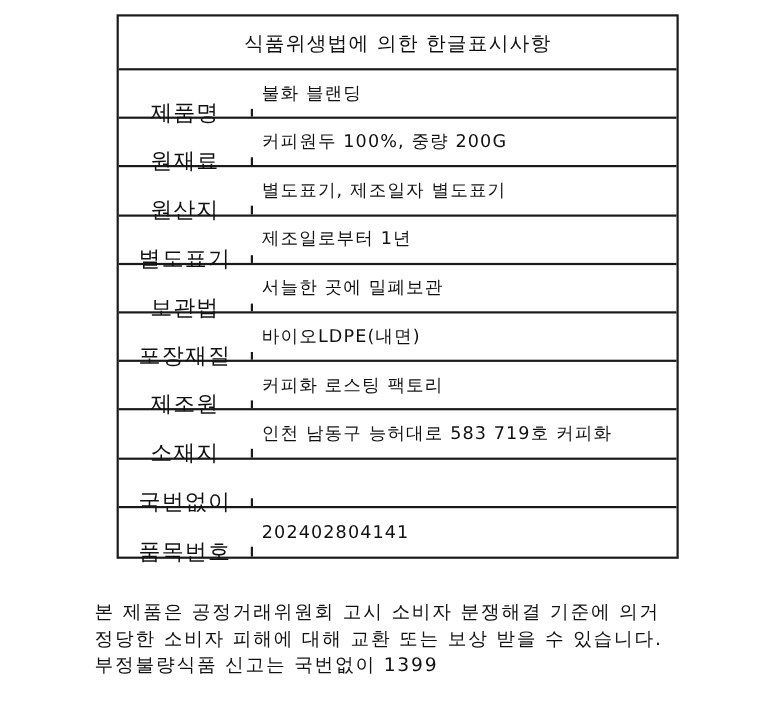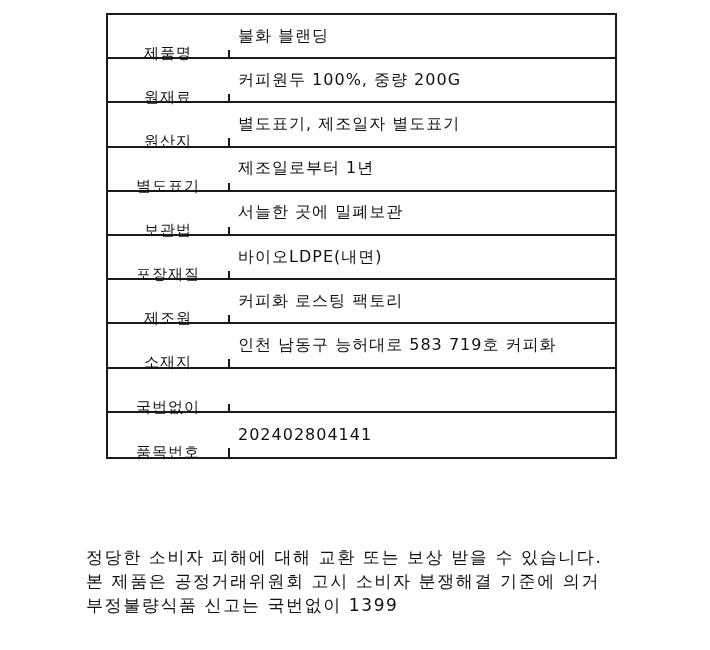--- a/index.html
+++ b/index.html
@@ -5,31 +5,32 @@
   html, body { margin:0; padding:0; background:#ffffff; }
   body { width:710px; height:650px; position:relative; overflow:hidden;
          font-family:"DejaVu Sans","Liberation Sans",sans-serif; color:#111; }
   .label-table { position:absolute; left:106px; top:13px; width:511px;
                  border:2px solid #1a1a1a; box-sizing:border-box; }
   .title-row { height:47px; border-bottom:2px solid #1a1a1a; display:flex;
                align-items:center; justify-content:center; font-size:18px; letter-spacing:1px; }
   .row { display:flex; height:44.2px; border-bottom:2px solid #1a1a1a; box-sizing:border-box; }
   .row:last-child { border-bottom:none; }
   .cell-key { width:120px; border-right:2px solid #1a1a1a; display:flex;
-              align-items:center; justify-content:center; font-size:15px; letter-spacing:1px;margin-top:35px; }
+              align-items:center; justify-content:center; font-size:20px; letter-spacing:1px;margin-top:35px; }
   .cell-val { flex:1; display:flex; align-items:center; padding-left:8px;
               font-size:16px; letter-spacing:1px; white-space:nowrap; }
   .notice { position:absolute; left:86px; top:545px; font-size:17px; line-height:24px;
             letter-spacing:1.6px; }
   .notice div { white-space:nowrap; }
 </style>
 </head>
 <body>
 
 <div class="label-table">
+  <div class="title-row">식품위생법에 의한 한글표시사항</div>
   <div id="rows">
       <div class="row">
         <div class="cell-key">제품명</div>
         <div class="cell-val">불화 블랜딩</div>
       </div>
       <div class="row">
         <div class="cell-key">원재료</div>
         <div class="cell-val">커피원두 100%, 중량 200G</div>
       </div>
       <div class="row">
@@ -60,16 +61,16 @@
         <div class="cell-key">국번없이</div>
       </div>
       <div class="row">
         <div class="cell-key">품목번호</div>
         <div class="cell-val">202402804141</div>
       </div>
     </div>
 </div>
 
 <div class="notice">
+  <div>본 제품은 공정거래위원회 고시 소비자 분쟁해결 기준에 의거</div>
   <div>정당한 소비자 피해에 대해 교환 또는 보상 받을 수 있습니다.</div>
-  <div>본 제품은 공정거래위원회 고시 소비자 분쟁해결 기준에 의거</div>
   <div>부정불량식품 신고는 국번없이 1399</div>
 </div>
 
 </body></html>

